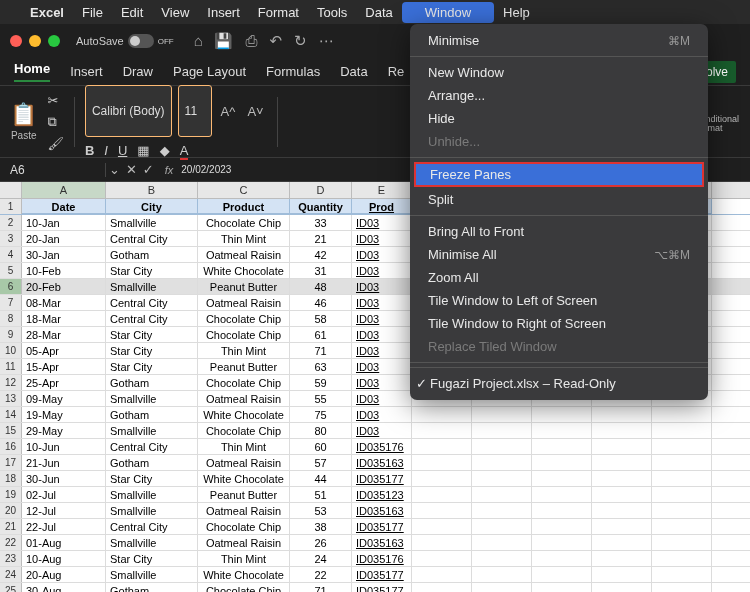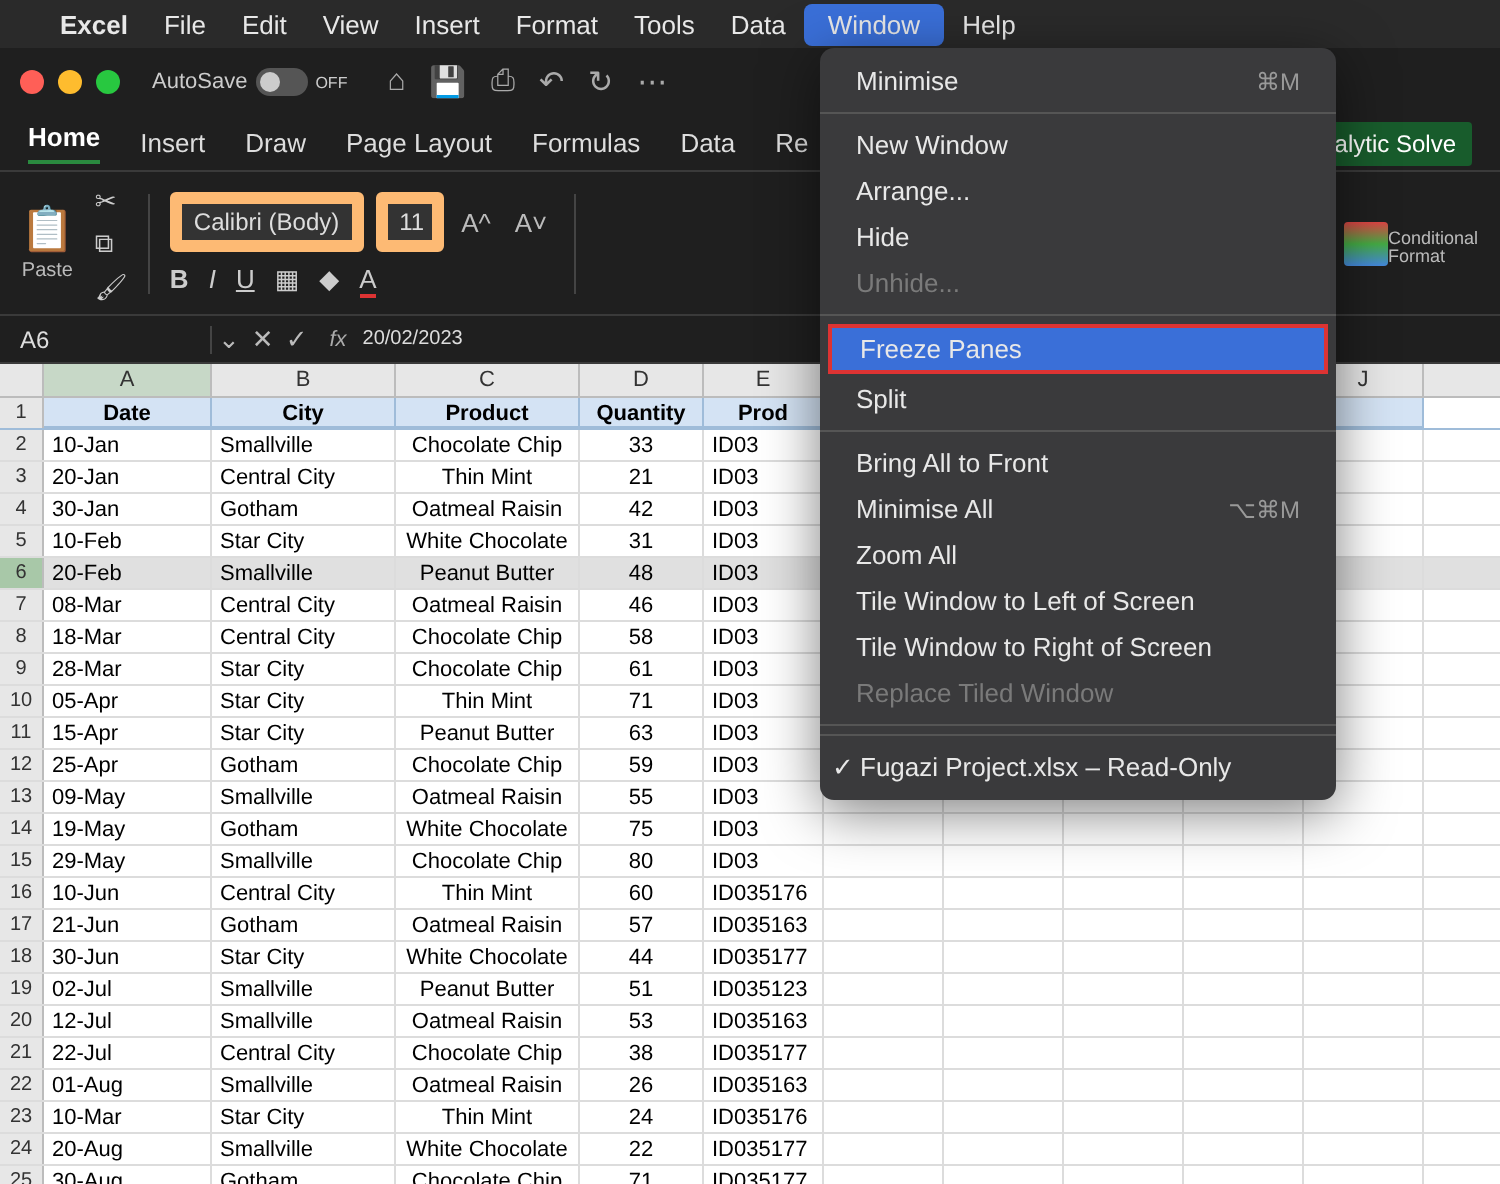--- a/index.html
+++ b/index.html
@@ -3,21 +3,21 @@
 <meta charset="utf-8">
 <style>
   * { margin: 0; padding: 0; box-sizing: border-box; font-family: -apple-system, BlinkMacSystemFont, "Segoe UI", sans-serif; }
   body { background: #fff; width: 750px; height: 592px; overflow: hidden; position: relative; }
 
   
   .menubar { background: #2a2a2a; height: 24px; display: flex; align-items: center; padding: 0 12px; gap: 18px; color: #e8e8e8; font-size: 13px; }
   .menubar .apple { font-size: 14px; }
   .menubar .app-name { font-weight: 600; }
   .menubar .menu-item { cursor: default; }
-  .menubar .menu-item.active { background: #3a6fd8; padding: 3px 12px; border-radius: 4px; margin: 0 -9px; }
+  .menubar .menu-item.active { background: #3a6fd8; padding: 3px 23px; border-radius: 4px; margin: 0 -9px; }
 
   
   .window { background: #1f1f1f; position: relative; }
   .titlebar { height: 34px; display: flex; align-items: center; padding: 0 10px; gap: 8px; }
   .traffic { display: flex; gap: 7px; }
   .dot { width: 12px; height: 12px; border-radius: 50%; }
   .dot.red { background: #ff5f57; }
   .dot.yellow { background: #febc2e; }
   .dot.green { background: #28c840; }
   .autosave { margin-left: 8px; color: #ccc; font-size: 11px; display: flex; align-items: center; gap: 4px; }
@@ -31,21 +31,21 @@
   .ribbon-right { margin-left: auto; background:#185c2c; color:#fff; padding:4px 8px; font-size:12px; border-radius:2px; }
 
   
   .ribbon { background: #1f1f1f; height: 72px; display: flex; align-items: center; padding: 0 10px; gap: 10px; color: #ccc; border-bottom: 1px solid #3a3a3a; }
   .paste-group { display:flex; flex-direction:column; align-items:center; gap:2px; }
   .paste-icon { font-size:22px; }
   .paste-label { font-size:10px; color:#bbb; }
   .mini-col { display:flex; flex-direction:column; gap:6px; font-size:13px; }
   .vsep { width:1px; height:50px; background:#444; }
   .font-row { display:flex; align-items:center; gap:6px; }
-  .font-select { background:#333; border:6px solid #fdba74; color:#ddd; font-size:12px; padding:2px 6px; border-radius:3px; }
+  .font-select { background:#333; border:1px solid #fdba74; color:#ddd; font-size:12px; padding:18px 6px; border-radius:3px; }
   .font-size { width:34px; }
   .btn-icon { color:#bbb; font-size:13px; padding:0 3px; }
   .fmt-row { display:flex; gap:10px; font-size:13px; }
   .ribbon-far { margin-left:auto; display:flex; align-items:center; gap:4px; }
   .cond-fmt { display:flex; flex-direction:row; align-items:flex-end; font-size:9px; color:#bbb; }
   .cond-icon { width:22px; height:22px; background:linear-gradient(#d44,#4a4,#48d); border-radius:2px; }
 
   
   .formula-bar { background:#1f1f1f; height:24px; display:flex; align-items:center; border-bottom:1px solid #3a3a3a; }
   .name-box { width:106px; color:#ddd; font-size:12px; padding:0 10px; border-right:1px solid #444; }
@@ -63,24 +63,24 @@
 
   .rows { }
   .row { display:flex; height:16px; font-size:11px; border-bottom:1px solid #dcdcdc; }
   .row-h { width:22px; background:#e7e7e7; border-right:1px solid #bcbcbc; text-align:center; font-size:10px; color:#333; line-height:16px; }
   .cell { border-right:1px solid #dcdcdc; padding:0 4px; line-height:16px; white-space:nowrap; overflow:hidden; }
   .hdr-row .cell { background:#d4e3f4; font-weight:600; text-align:center; border-right:1px solid #9fbcd9; border-bottom:1px solid #9fbcd9; }
   .hdr-row { border-bottom:1px solid #9fbcd9; }
   .row.sel { background:#e0e0e0; }
   .row.sel .row-h { background:#a8c8a8; }
   .cell.center { text-align:center; }
-  .cell.colE { overflow:visible; }
-
-  
-  .dropdown { position:absolute; top:24px; left:410px; width:258px; background:#3a3a3c; border-radius:7px; padding:5px 0; box-shadow:0 6px 28px rgba(0,0,0,.5); color:#e8e8e8; font-size:13px; z-index:100; }
+  .cell.colE { overflow:visible;text-decoration:underline; }
+
+  
+  .dropdown { position:absolute; top:24px; left:410px; width:298px; background:#3a3a3c; border-radius:7px; padding:5px 0; box-shadow:0 6px 28px rgba(0,0,0,.5); color:#e8e8e8; font-size:13px; z-index:100; }
   .dd-item { padding:4px 18px; display:flex; justify-content:space-between; align-items:center; }
   .dd-item.disabled { color:#7a7a7a; }
   .dd-item.highlight { background:#3a6fd8; border:2px solid #d33; margin:1px 4px; padding:3px 14px; }
   .dd-sep { height:1px; background:#555; margin:4px 0; }
   .dd-short { color:#999; font-size:12px; }
   .dd-check { position:absolute; left:6px; }
   .dd-item.checked { position:relative; padding-left:20px; }
 </style>
 </head>
 <body>
@@ -475,21 +475,21 @@
         <div class="cell colD center">26</div>
         <div class="cell colE">ID035163</div>
         <div class="cell colF"></div>
         <div class="cell colG"></div>
         <div class="cell colH"></div>
         <div class="cell colI"></div>
         <div class="cell colJ"></div>
       </div>
       <div class="row">
         <div class="row-h">23</div>
-        <div class="cell colA">10-Mar</div>
+        <div class="cell colA">10-Aug</div>
         <div class="cell colB">Star City</div>
         <div class="cell colC center">Thin Mint</div>
         <div class="cell colD center">24</div>
         <div class="cell colE">ID035176</div>
         <div class="cell colF"></div>
         <div class="cell colG"></div>
         <div class="cell colH"></div>
         <div class="cell colI"></div>
         <div class="cell colJ"></div>
       </div>

